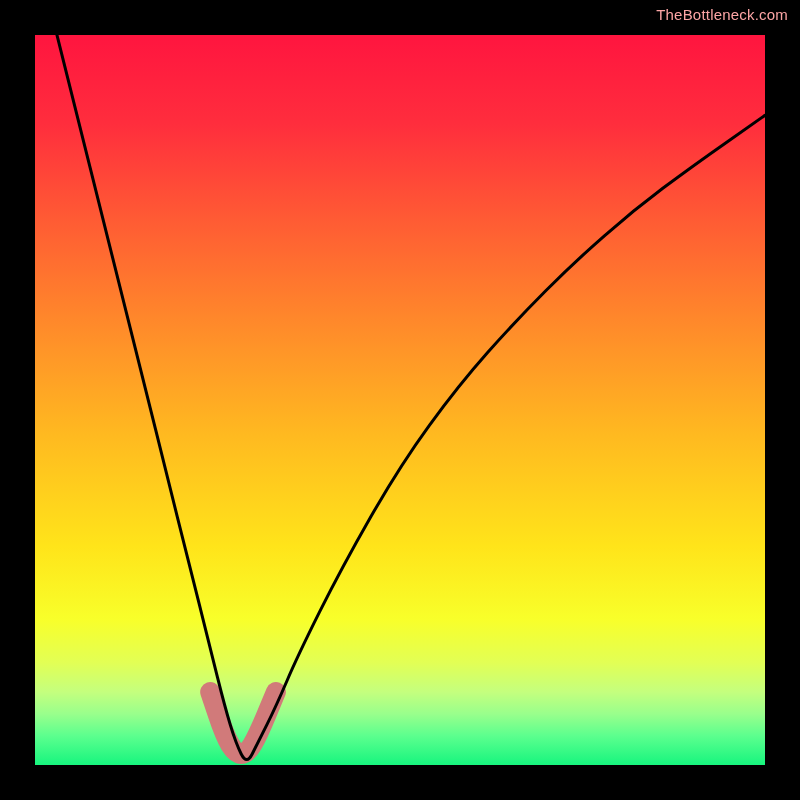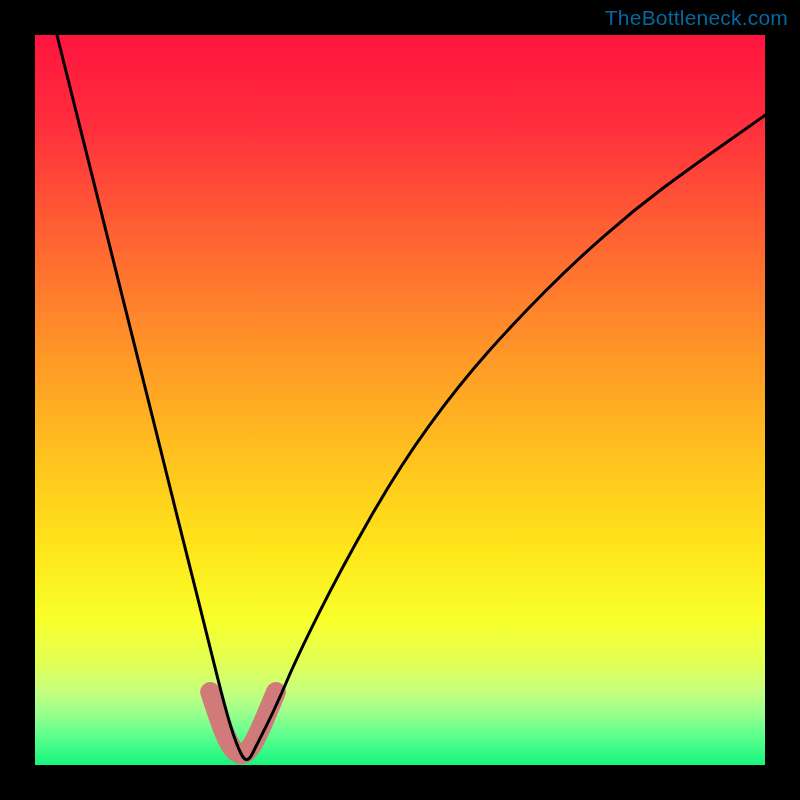--- a/index.html
+++ b/index.html
@@ -14,22 +14,22 @@
   .frame {
     position: relative;
     width: 800px;
     height: 800px;
     background: #000;
   }
   .watermark {
     position: absolute;
     top: 6px;
     right: 12px;
-    color: #0369a1;
-    font-size: 21px;
+    color: #fca5a5;
+    font-size: 15px;
     letter-spacing: 0.2px;
     z-index: 50;
     user-select: none;
     font-weight: 400;
   }
   .plot-area {
     position: absolute;
     left: 35px;
     top: 35px;
     width: 730px;

